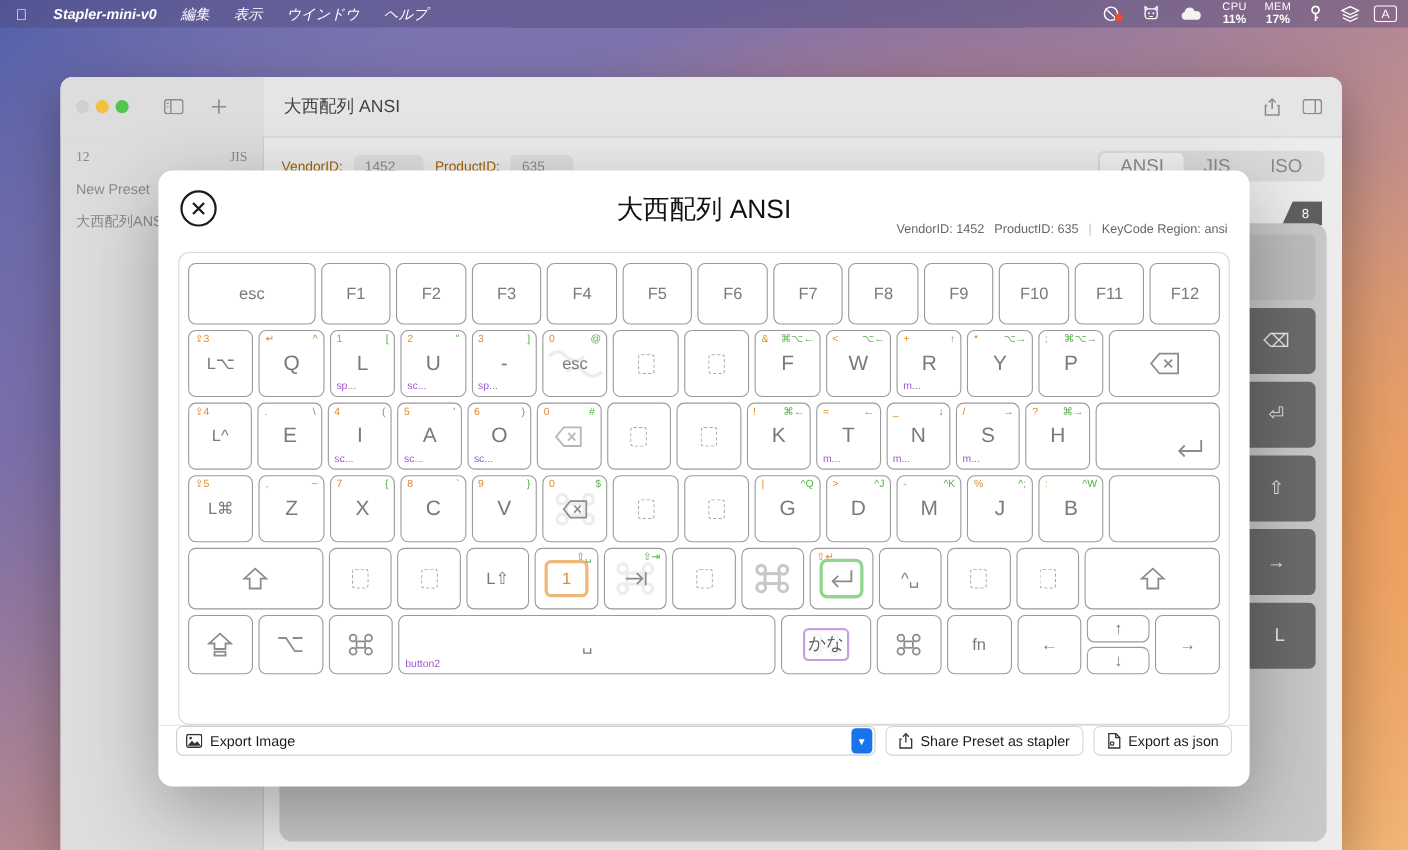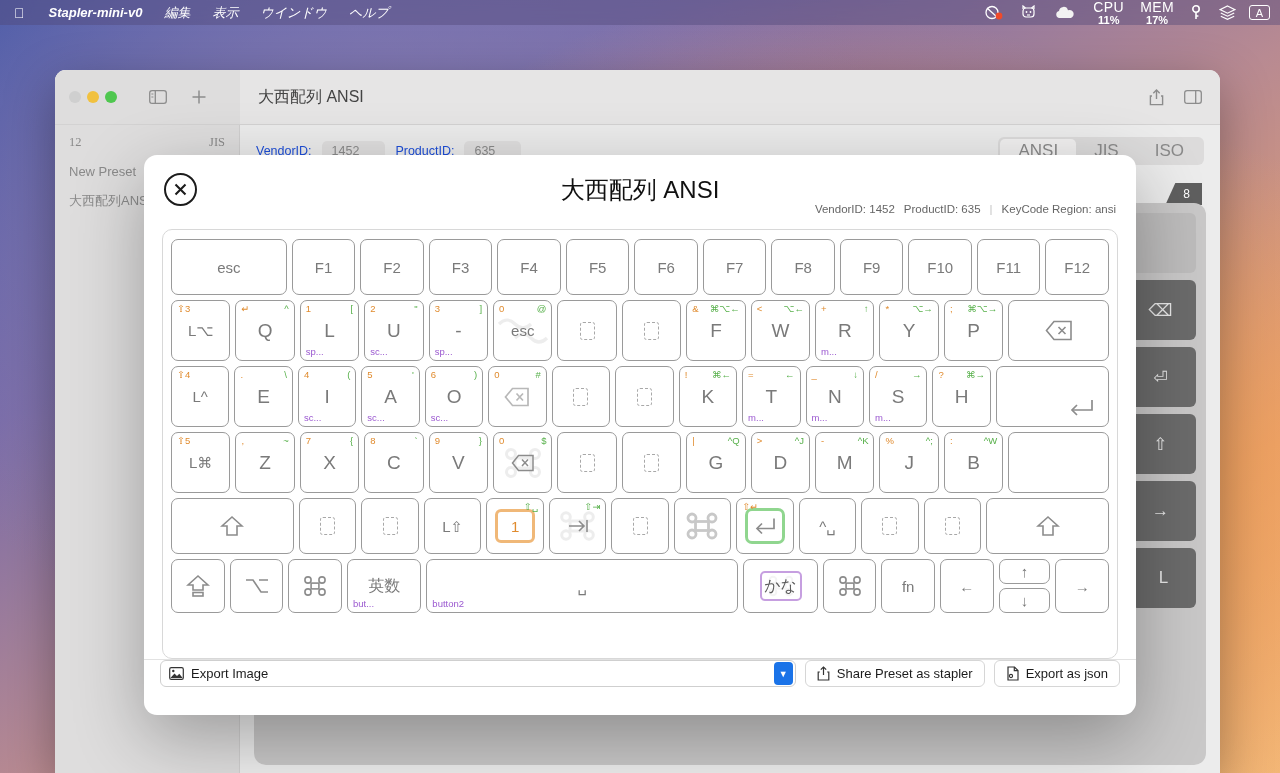--- a/index.html
+++ b/index.html
@@ -26,21 +26,21 @@
     color: #fff; font-size: 13px;
     z-index: 60;
   }
   .mb-left { display: flex; align-items: center; gap: 0; }
   .mb-apple { padding: 0 13px 0 14px; font-size: 14px; line-height: 1; }
   .mb-item { padding: 0 11px; white-space: nowrap; font-style: italic; }
   .mb-item.app { font-weight: bold; }
   .mb-right { margin-left: auto; display: flex; align-items: center; gap: 0; padding-right: 10px; }
   .mb-ricon { padding: 0 9px; display: flex; align-items: center; justify-content: center; }
   .mb-stat { padding: 0 8px; text-align: center; line-height: 1.0; }
-  .mb-stat .lbl { font-size: 14px; letter-spacing: .4px; display:block; }
+  .mb-stat .lbl { font-size: 10px; letter-spacing: .4px; display:block; }
   .mb-stat .val { font-size: 11px; font-weight: bold; display:block; margin-top:1px; }
   .mb-abox {
     border: 1.2px solid #fff; border-radius: 3px;
     width: 21px; height: 15px; display: flex; align-items: center; justify-content: center;
     font-size: 11px; margin-left: 4px;
   }
 
   
   .appwin {
     position: absolute; left: 55px; top: 70px;
@@ -74,21 +74,21 @@
   .win-tools-r { display: flex; gap: 20px; color: #8c8c8c; }
   .win-body { display: flex; height: 648px; }
   .win-sidebar {
     width: 185px; background: #dedddd; padding: 10px 14px;
     border-right: 1px solid #d0cfcf;
   }
   .sb-hdr { display: flex; justify-content: space-between; font-size: 12.5px; color: #8a8a8a; margin-bottom: 14px; font-family: Liberation Serif, serif; }
   .sb-row { font-size: 13px; color: #8a8a8a; margin-bottom: 13px; }
   .win-content { flex: 1; padding: 12px 16px; position: relative; }
   .cfg-row { display: flex; align-items: center; gap: 10px; font-size: 12.5px; color: #9a9a9a; }
-  .cfg-lbl { color: #1d4ed8; }
+  .cfg-lbl { color: #a16207; }
   .cfg-val {
     background: #e0dfdf; border-radius: 5px; padding: 3px 26px 3px 10px; color: #8a8a8a;
   }
   .seg {
     margin-left: auto; display: flex; background: #dcdbdb; border-radius: 6px; padding: 2px;
   }
   .seg > div { padding: 2px 18px; font-size: 17px; color: #8a8a8a; border-radius: 5px; }
   .seg > div.on { background: #f2f1f1; }
   .bg-namebar {
     margin-top: 14px; background: #e3e2e2; border-radius: 6px;
@@ -851,24 +851,20 @@
             <g fill="none" stroke="#8c8c8c" stroke-width="1.6">
               <circle cx="5" cy="5" r="3.1"></circle>
                 <circle cx="19" cy="5" r="3.1"></circle>
               <circle cx="5" cy="17" r="3.1"></circle>
                 <circle cx="19" cy="17" r="3.1"></circle>
               <rect x="8.1" y="8.1" width="7.8" height="5.8"></rect>
             </g>
           </svg>
         </span>
       </div>
-      <div class="key w-eisu">
-        <span class="main jp">英数</span>
-        <span class="bl2">but...</span>
-      </div>
       <div class="key w-space">
         <span class="main sm">␣</span>
         <span class="bl2">button2</span>
       </div>
       <div class="key w-kana">
         <span class="hl-box-pu"></span>
         <span class="ghost-cmd">
           <svg width="26" height="22" viewBox="0 0 26 22" style="opacity:.55">
             <g fill="none" stroke="#c0c0c0" stroke-width="2">
               <circle cx="5" cy="5" r="3.3"></circle>

